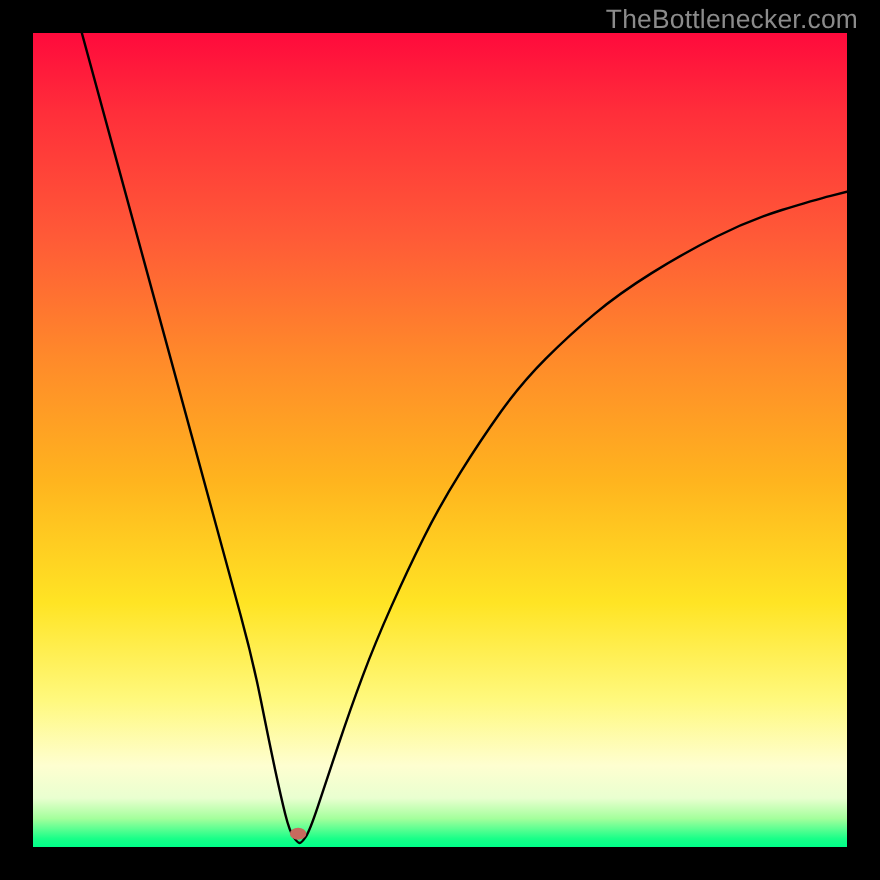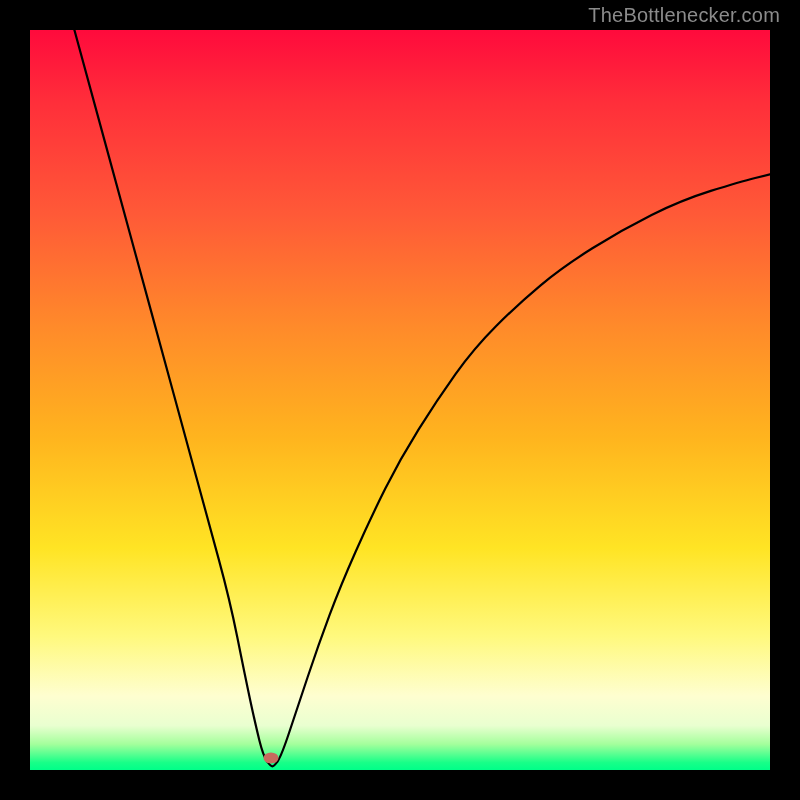--- a/index.html
+++ b/index.html
@@ -38,21 +38,21 @@
       #a4ff9c 96.5%,
       #18ff88 99%,
       #00ff89 100%
     );
   }
   .attribution {
     position: absolute;
     top: 4px;
     right: 20px;
     color: #8b8b8b;
-    font-size: 20px;
+    font-size: 24px;
     letter-spacing: 0.2px;
     font-weight: 400;
   }
   svg.curve {
     position: absolute;
     left: 0;
     top: 0;
     width: 740px;
     height: 740px;
   }

